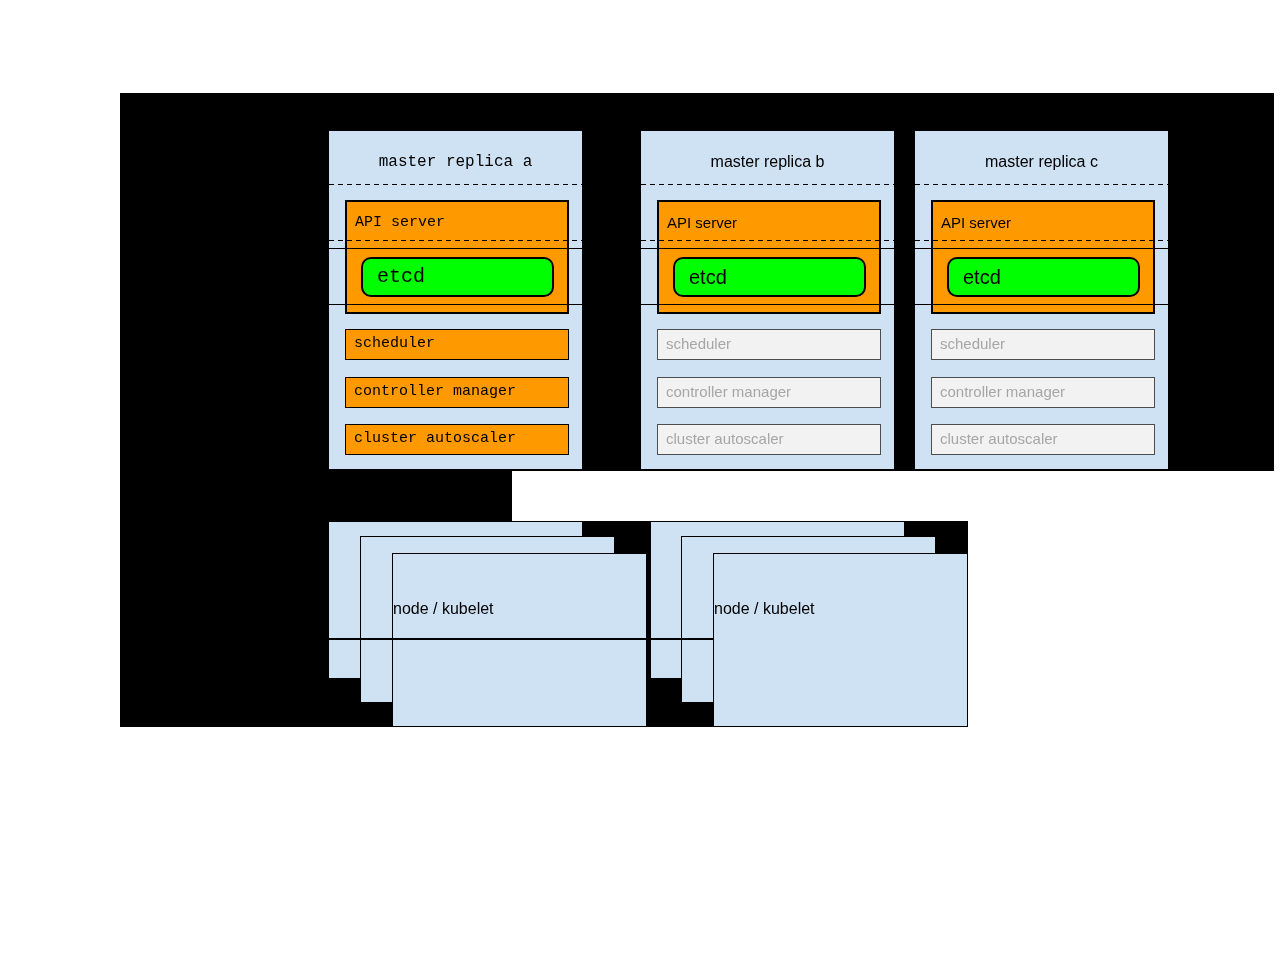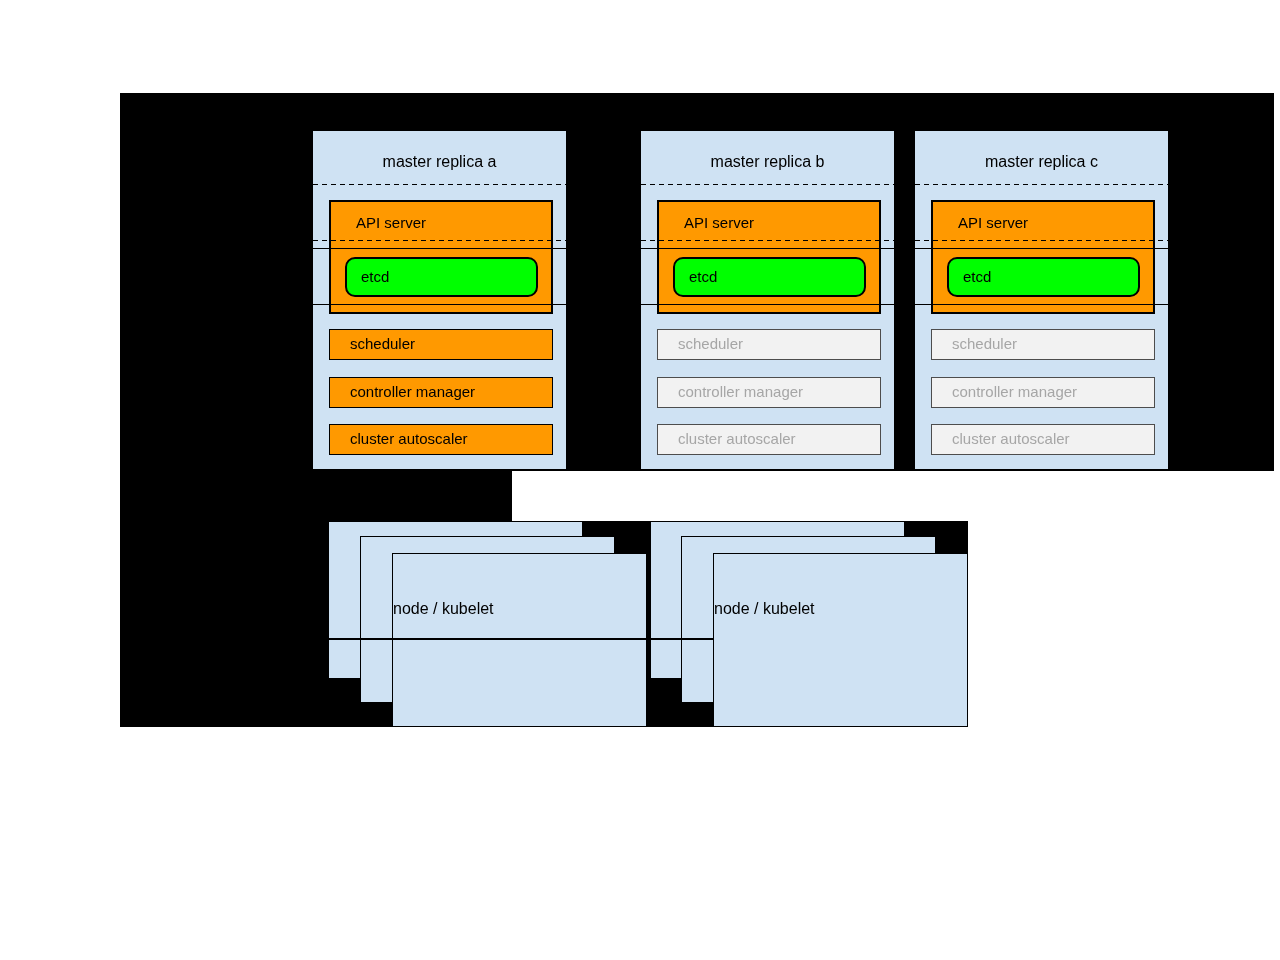--- a/index.html
+++ b/index.html
@@ -8,47 +8,47 @@
   .black{position:absolute;background:#000000;}
   .replica{position:absolute;top:130px;width:255px;height:340px;background:#cfe2f3;
            border:1px solid #000;box-sizing:border-box;}
   .replica-title{position:absolute;top:22px;left:0;width:100%;text-align:center;
                  font-size:16px;line-height:18px;color:#000;}
   .hline{position:absolute;left:0;width:100%;height:1px;}
   .hline.solid{background:#000;}
   .hline.dashed{background:repeating-linear-gradient(90deg,#000 0 5px,transparent 5px 9px);}
   .apibox{position:absolute;left:16px;top:69px;width:224px;height:114px;background:#ff9900;
           border:2px solid #000;box-sizing:border-box;}
-  .apilabel{display:block;padding:12px 0 0 8px;font-size:15px;color:#000;margin-left:17px;}
+  .apilabel{display:block;padding:12px 0 0 8px;font-size:15px;color:#000;}
   .etcd{position:absolute;left:32px;top:126px;width:193px;height:40px;background:#00ff00;
         border:2px solid #000;border-radius:10px;box-sizing:border-box;
-        font-size:15px;line-height:36px;color:#000;}
+        font-size:20px;line-height:36px;color:#000;}
   .etcd span{padding-left:14px;}
   .comp{position:absolute;left:16px;width:224px;height:31px;box-sizing:border-box;
-        font-size:15px;line-height:28px;padding-left:20px;}
+        font-size:15px;line-height:28px;padding-left:8px;}
   .comp.active{background:#ff9900;border:1.5px solid #000;color:#000;}
   .comp.inactive{background:#f2f2f2;border:1px solid #4d4d4d;color:#a6a6a6;}
   .nodebox{position:absolute;width:255px;background:#cfe2f3;border:1px solid #000;
            box-sizing:border-box;}
   .nodelabel{display:block;padding-top:46px;width:100%;text-align:left;
              font-size:16px;line-height:18px;color:#000;}
   .connector{position:absolute;left:328px;top:638px;width:386px;height:2px;background:#000;}
 </style>
 </head>
 <body>
 
 <div class="page">
 
   <div class="black" style="left:120px;top:93px;width:1154px;height:378px;"></div>
   <div class="black" style="left:120px;top:471px;width:392px;height:256px;"></div>
   <div class="black" style="left:583px;top:521px;width:67px;height:206px;"></div>
   <div class="black" style="left:650px;top:679px;width:63px;height:48px;"></div>
   <div class="black" style="left:904px;top:521px;width:64px;height:32px;"></div>
 
-  <div class="replica" style="left:312px;">
+  <div class="replica" style="left:328px;font-family:Liberation Mono, monospace;">
     <div class="replica-title">master replica a</div>
     <div class="hline dashed" style="top:53px;"></div>
     <div class="apibox">
       <span class="apilabel">API server</span>
     </div>
     <div class="etcd"><span>etcd</span></div>
     <div class="hline dashed" style="top:109px;"></div>
     <div class="hline solid" style="top:117px;"></div>
     <div class="hline solid" style="top:173px;"></div>
     <div class="comp active" style="top:198px;">scheduler</div>

